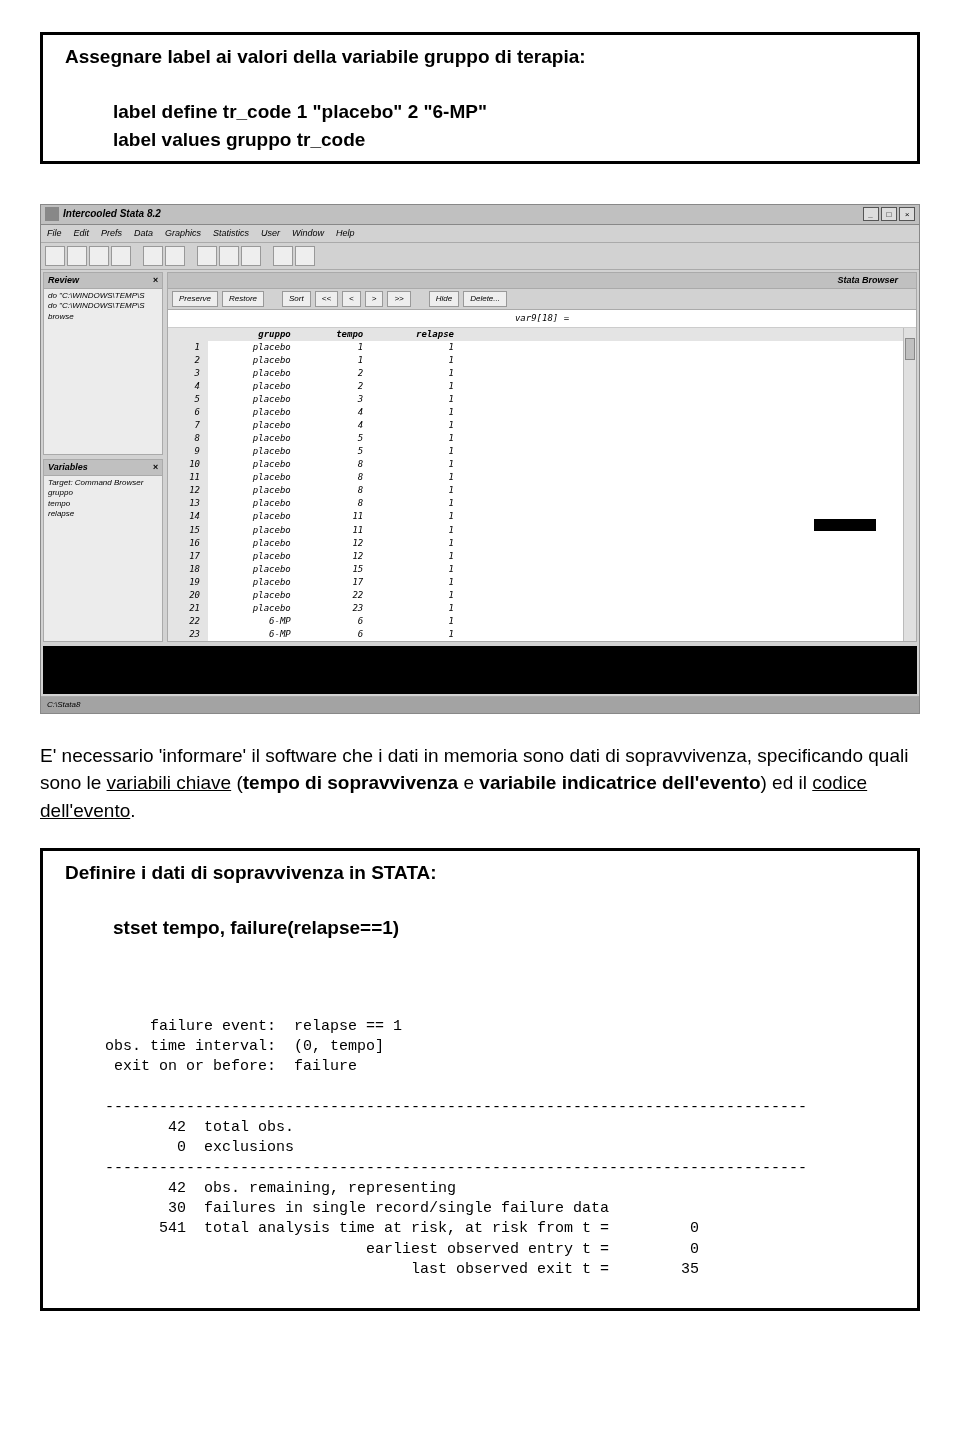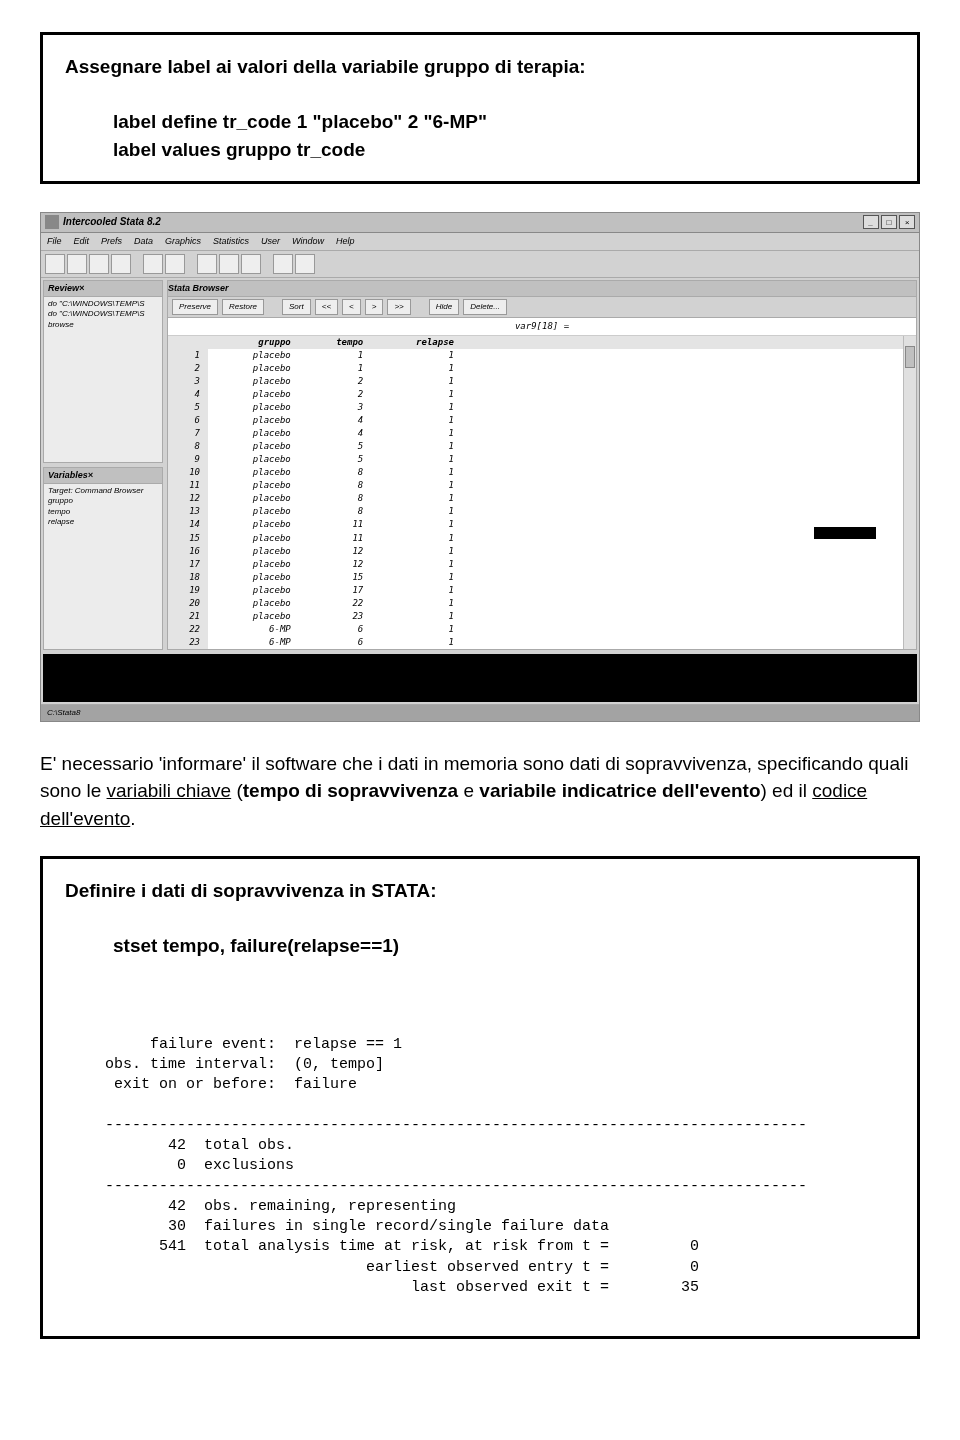--- a/index.html
+++ b/index.html
@@ -5,22 +5,22 @@
   body {
     background: #fff;
     font-family: Arial, Helvetica, sans-serif;
     margin: 0;
     padding: 32px 40px;
     font-size: 19px;
     line-height: 1.45;
   }
   .box {
     border: 3px solid #000;
-    padding: 18px 22px;
-    margin-bottom: 28px;
+    padding: 8px 22px;
+    margin-bottom: 40px;
   }
   .bold { font-weight: bold; }
   .indent { margin-left: 48px; }
   .para { margin: 24px 0; }
   .under { text-decoration: underline; }
 
   .stata-window {
     border: 1px solid #888;
     background: #d2d2d2;
     margin: 18px 0 28px 0;
@@ -92,36 +92,38 @@
     border: 1px solid #aaa;
     flex: 1;
   }
   .panel-title {
     background: #c0c0c0;
     padding: 1px 4px;
     font-size: 9px;
     font-weight: bold;
     border-bottom: 1px solid #aaa;
     display: flex;
+    justify-content: space-between;
   }
   .panel-body { padding: 2px 4px; font-size: 8px; line-height: 1.3; }
   .browser {
     flex: 1;
     background: #fff;
     border: 1px solid #aaa;
     margin: 2px;
     display: flex;
     flex-direction: column;
   }
   .browser-title {
     background: #c0c0c0;
-    padding: 1px 0;
+    padding: 1px 18px;
     font-size: 9px;
     font-weight: bold;
     border-bottom: 1px solid #aaa;
+    text-align: right;
   }
   .browser-toolbar {
     background: #d2d2d2;
     display: flex;
     gap: 4px;
     padding: 2px 4px;
     border-bottom: 1px solid #aaa;
   }
   .bt-btn {
     height: 14px;

